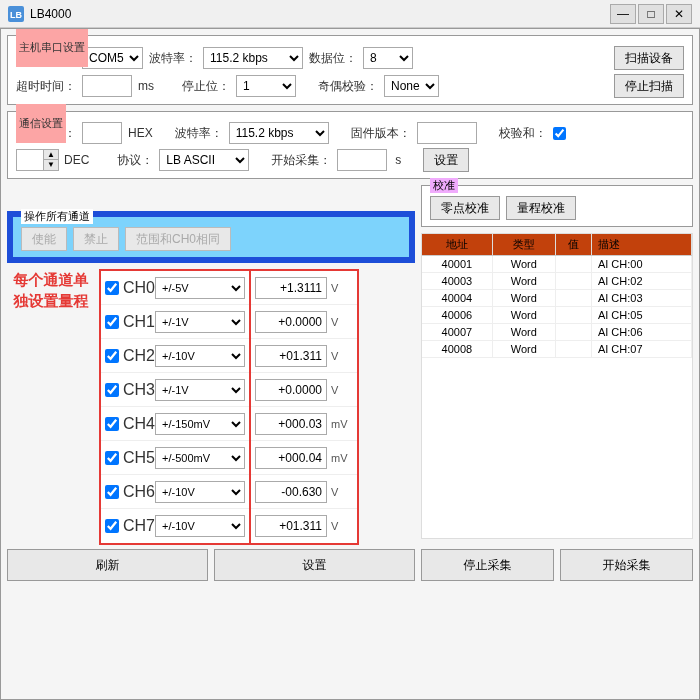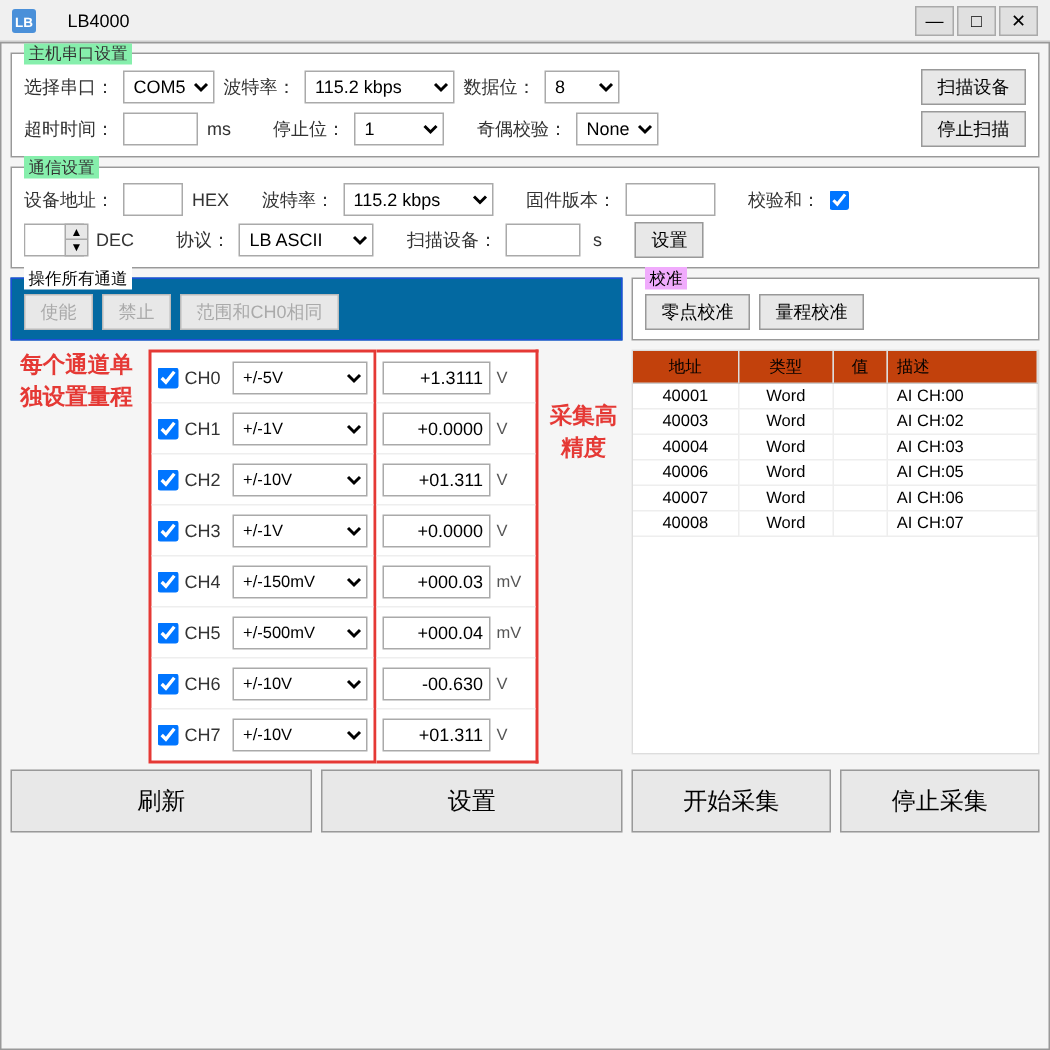--- a/index.html
+++ b/index.html
@@ -16,21 +16,21 @@
       align-items: center;
       justify-content: space-between;
       background: #f0f0f0;
       padding: 4px 8px;
       border-bottom: 1px solid #ccc;
       height: 28px;
     }
     .title-bar-left {
       display: flex;
       align-items: center;
-      gap: 21px;
+      gap: 6px;
     }
     .title-icon {
       width: 16px;
       height: 16px;
     }
     .title-bar-controls {
       display: flex;
       gap: 2px;
     }
     .title-btn {
@@ -58,22 +58,22 @@
       border: 1px solid #999;
       background: white;
       margin-bottom: 6px;
       padding: 6px 8px 6px 8px;
       position: relative;
     }
     .section-title {
       position: absolute;
       top: -8px;
       left: 8px;
-      background: #86efac;
-      padding: 0 3px;
+      background: #fca5a5;
+      padding: 12px 3px;
       font-size: 11px;
       color: #333;
     }
     .row {
       display: flex;
       align-items: center;
       gap: 6px;
       margin-bottom: 4px;
     }
     .row:last-child { margin-bottom: 0; }
@@ -130,26 +130,27 @@
       display: flex;
       gap: 6px;
     }
 
     
     .left-panel {
       flex: 0 0 380px;
       position: relative;
     }
     .ops-section {
-      border: 1px solid #1d4ed8;
-      background: #0369a1;
+      border: 6px solid #1d4ed8;
+      background: #7dd3fc;
       padding: 6px 8px;
       padding-top: 10px;
       position: relative;
       margin-bottom: 6px;
+      margin-top: 26px;
     }
     .ops-title {
       position: absolute;
       top: -8px;
       left: 8px;
       background: white;
       padding: 0 3px;
       font-size: 11px;
     }
     .channel-list {
@@ -163,21 +164,21 @@
       padding: 2px 4px;
       border-bottom: 1px solid #eee;
       gap: 4px;
     }
     .channel-row:last-child { border-bottom: none; }
     .ch-checkbox {
       width: 14px;
       height: 14px;
     }
     .ch-label {
-      font-size: 12px;
+      font-size: 16px;
       width: 28px;
       color: #333;
     }
     .ch-range {
       width: 90px;
       height: 22px;
       font-size: 11px;
     }
 
     .value-list {
@@ -260,25 +261,25 @@
     }
 
     
     .bottom-buttons {
       display: flex;
       gap: 6px;
       margin-top: 4px;
     }
     .btn-wide {
       flex: 1;
-      height: 42px;
+      height: 32px;
       background: #e8e8e8;
       border: 1px solid #999;
       cursor: pointer;
-      font-size: 16px;
+      font-size: 12px;
     }
 
     .spinner-box {
       display: flex;
       flex-direction: column;
       border: 1px solid #aaa;
     }
     .spinner-btn {
       width: 14px;
       height: 10px;
@@ -376,21 +377,21 @@
         </div>
       </div>
       <label style="margin-left:2px">DEC</label>
       <span style="margin-left:16px"></span>
       <label>协议：</label>
       <select style="width:90px">
         <option>LB ASCII</option>
         <option>Modbus RTU</option>
       </select>
       <span style="margin-left:10px"></span>
-      <label>扫描设备：</label>
+      <label>开始采集：</label>
       <input type="text" style="width: 50px;">
       <label style="margin-left:2px">s</label>
       <span style="margin-left:10px"></span>
       <button class="btn">设置</button>
     </div>
   </div>
 
   <div class="bottom-area">
 
     <div class="left-panel">
@@ -403,23 +404,20 @@
           <button class="btn-disabled">范围和CH0相同</button>
         </div>
       </div>
 
       <div style="position:relative; margin-left:92px; margin-right:56px;">
 
         <div style="position:absolute; left:-92px; top:0; width:88px; font-size:15px; font-weight:bold; color:#e53935; line-height:1.4; text-align:center;">
           <span style="display:block; white-space:normal;">每个通道单独设置量程</span>
         </div>
 
-        <div style="position:absolute; right:-55px; top:34px; width:50px; font-size:15px; font-weight:bold; color:#e53935; line-height:1.4; text-align:center;">
-          <span style="display:block; white-space:normal;">采集高精度</span>
-        </div>
 
         <div style="display:flex;">
 
           <div class="channel-list" id="channel-list-container">
           <div class="channel-row">
                 <input type="checkbox" class="ch-checkbox" checked="" style="">
                 <span class="ch-label">CH0</span>
                 <select class="ch-range"><option value="+/-5V">+/-5V</option><option value="+/-1V">+/-1V</option><option value="+/-10V">+/-10V</option><option value="+/-150mV">+/-150mV</option><option value="+/-500mV">+/-500mV</option><option value="+/-2.5V">+/-2.5V</option></select>
               </div>
               <div class="channel-row">
@@ -557,19 +555,19 @@
                 <td>40008</td>
                 <td>Word</td>
                 <td></td>
                 <td>AI CH:07</td>
               </tr>
             </tbody>
         </table>
       </div>
 
       <div class="bottom-buttons">
+        <button class="btn-wide">停止采集</button>
         <button class="btn-wide">开始采集</button>
-        <button class="btn-wide">停止采集</button>
       </div>
     </div>
 
   </div>
 </div>
 
 </body></html>

